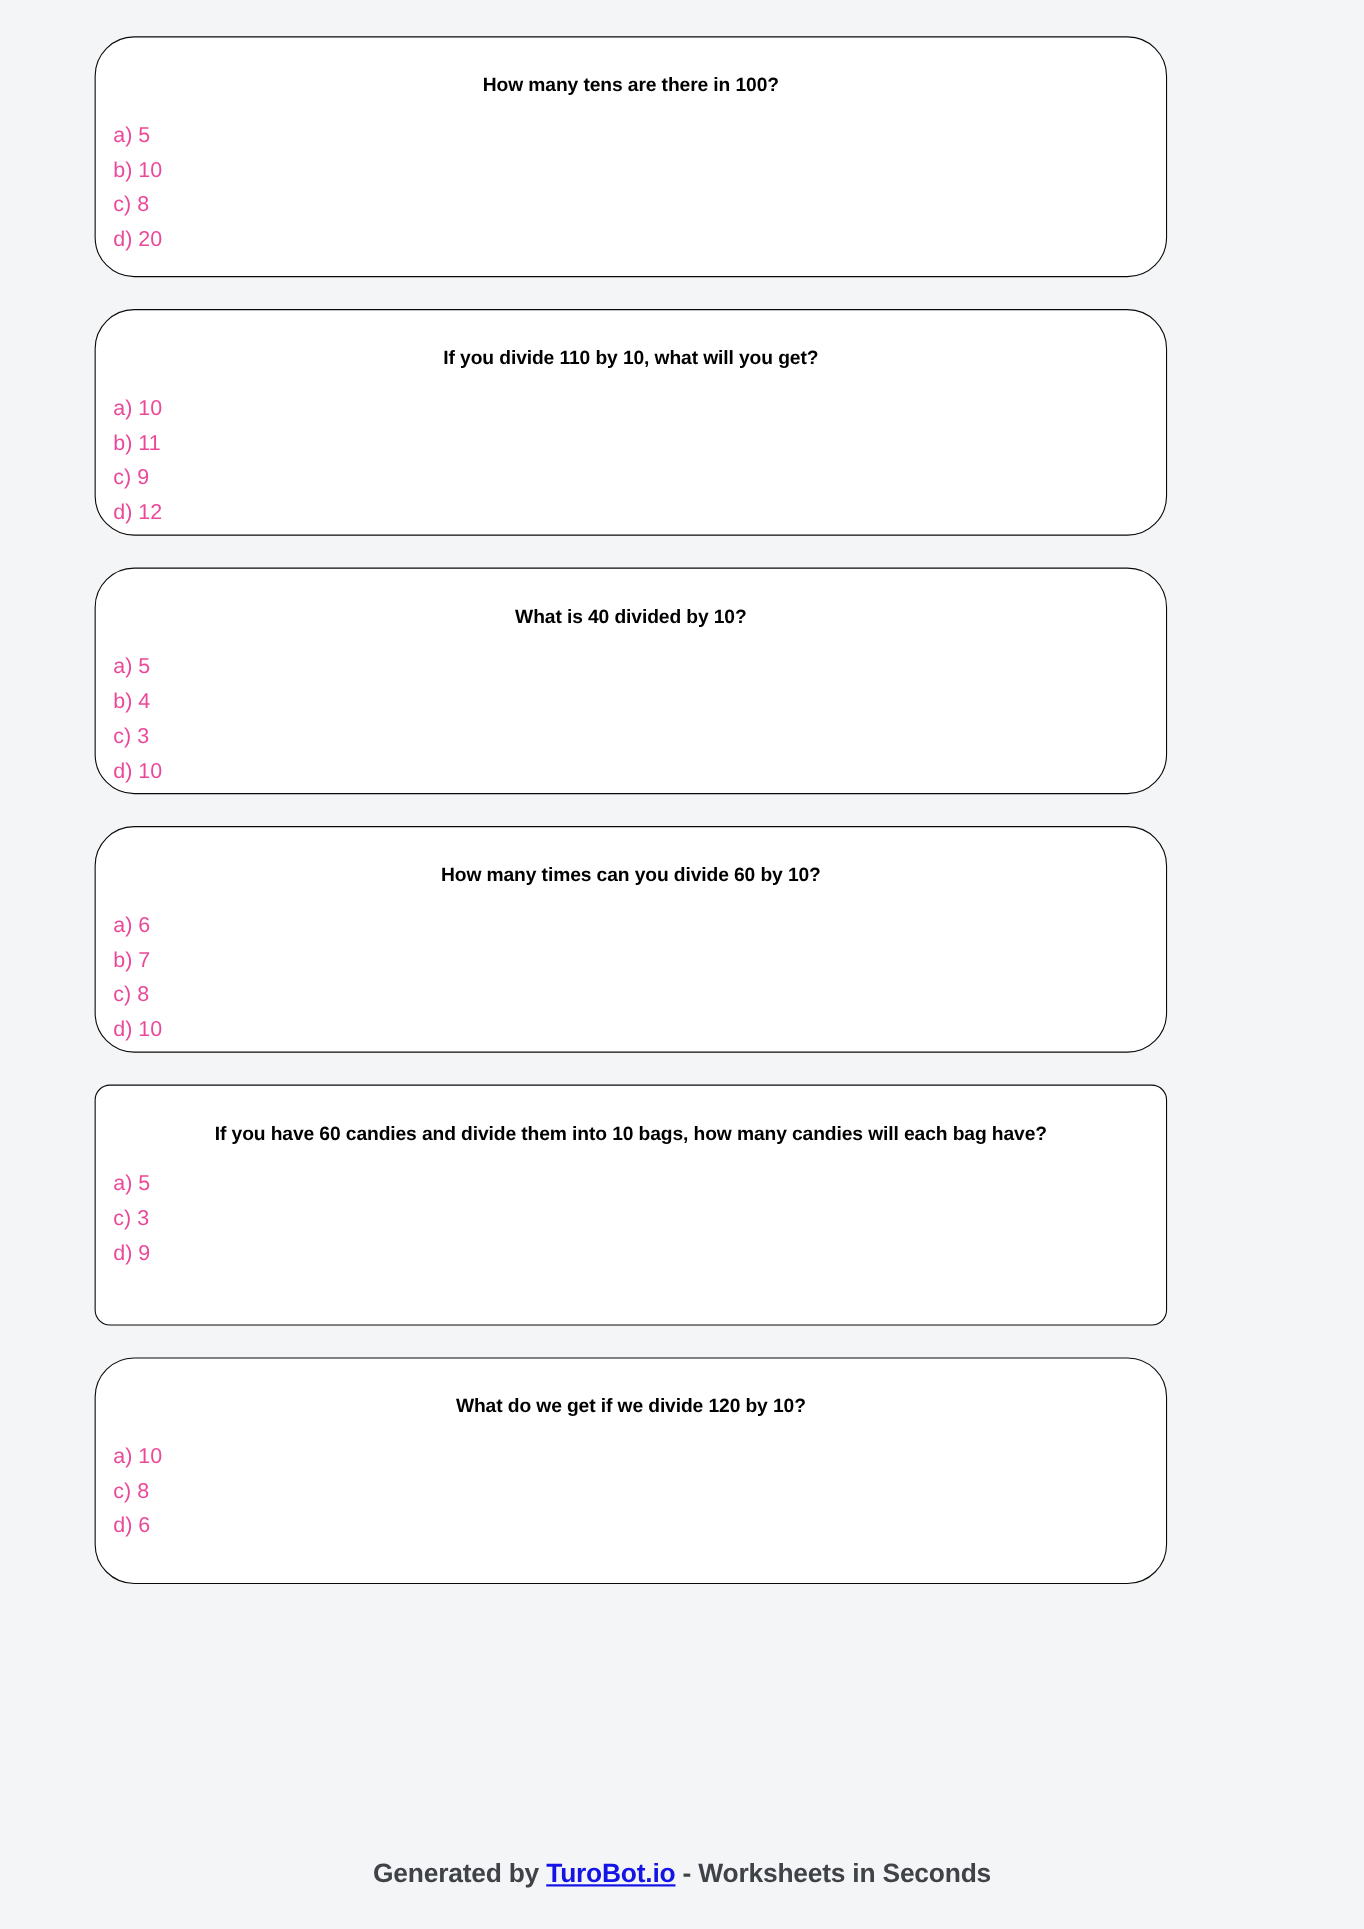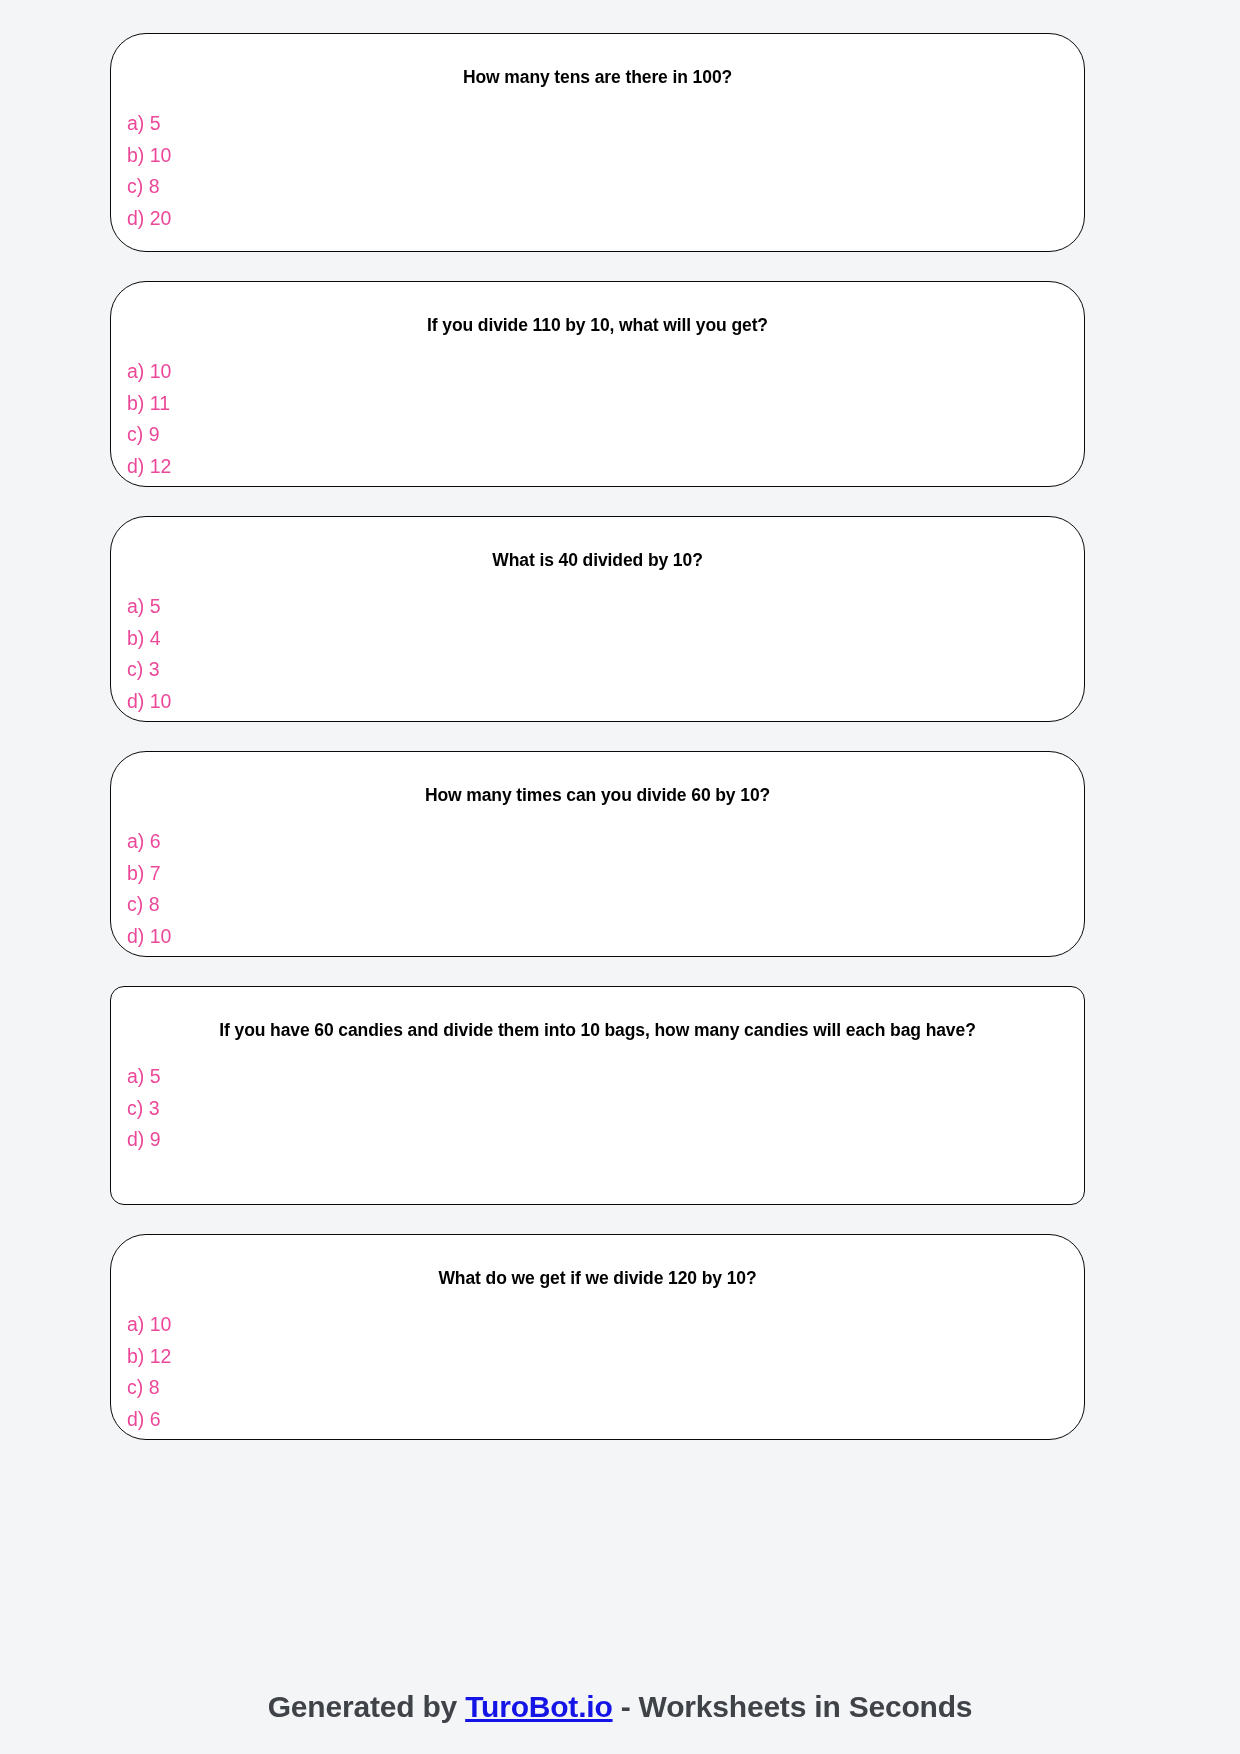--- a/index.html
+++ b/index.html
@@ -13,21 +13,21 @@
     font-family: "Liberation Sans", sans-serif;
     position: relative;
     overflow: hidden;
   }
 
   .sheet {
     position: relative;
     width: 1196px;
     height: 1754px;
     box-sizing: border-box;
-    padding: 33px 195px 0 110px;
+    padding: 33px 195px 0 86px;
   }
 
   .question-card {
     position: relative;
     box-sizing: border-box;
     width: 975px;
     background: #ffffff;
     border: 1.6px solid #0a0a0a;
     border-radius: 36px;
     margin-bottom: 29px;
@@ -68,21 +68,21 @@
     text-align: left;
     white-space: nowrap;
   }
 
   .footer {
     position: absolute;
     left: 0;
     top: 1690px;
     width: 1240px;
     text-align: center;
-    font-size: 30px;
+    font-size: 24px;
     font-weight: bold;
     color: #3f4347;
     letter-spacing: -0.2px;
   }
 
   .footer-link {
     color: #1414e6;
     text-decoration: underline;
     font-weight: bold;
   }
@@ -138,21 +138,20 @@
       <li class="option">a) 5</li>
       <li class="option">c) 3</li>
       <li class="option">d) 9</li>
     </ul>
   </div>
 
   <div class="question-card card-6">
     <div class="question-title">What do we get if we divide 120 by 10?</div>
     <ul class="options">
       <li class="option">a) 10</li>
-      <li class="option">b) 12</li>
       <li class="option">c) 8</li>
       <li class="option">d) 6</li>
     </ul>
   </div>
 
   <div class="footer"><span>Generated by </span><a class="footer-link" href="#">TuroBot.io</a><span> - Worksheets in Seconds</span></div>
 
 </div>
 
 </body></html>

